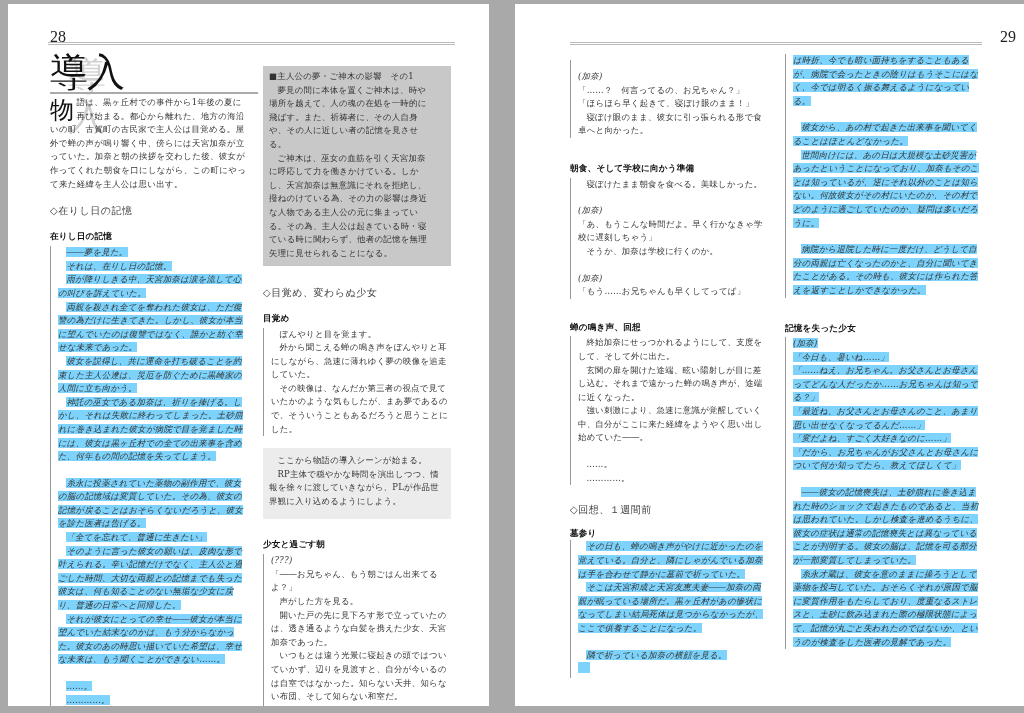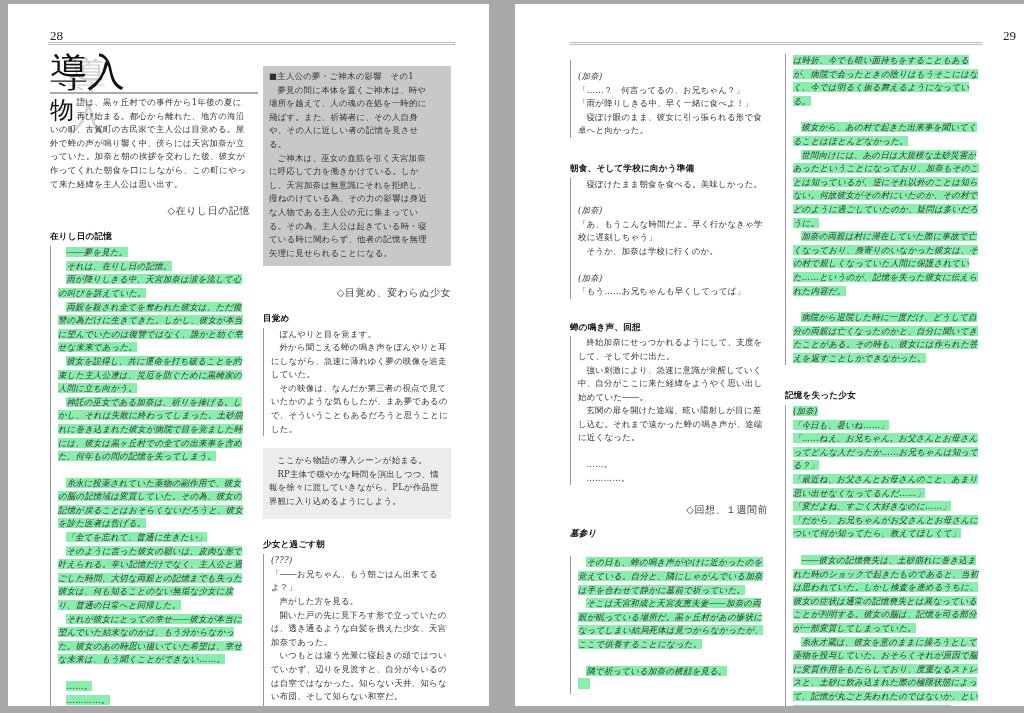--- a/index.html
+++ b/index.html
@@ -16,21 +16,21 @@
       background: #ffffff;
       height: 702px;
       overflow: hidden;
     }
     .page-left { left: 8px; width: 481px; }
     .page-right { left: 515px; width: 543px; }
 
     .page-num {
       position: absolute;
       top: 24px;
-      font-size: 13px;
+      font-size: 16px;
       color: #222;
       font-family: "Liberation Serif", serif;
     }
     .page-left .page-num { left: 42px; }
     .page-right .page-num { right: 42px; }
     .header-rule {
       position: absolute;
       top: 38px;
       height: 3px;
       border-top: 1px solid #bbb;
@@ -85,37 +85,37 @@
     }
     .dropcap {
       float: left;
       font-size: 24px;
       line-height: 24px;
       margin-right: 2px;
       margin-top: 2px;
       color: #111;
     }
     .scene-title {
-      text-align: right;
+      text-align: left;
       font-size: 10px;
       color: #444;
       letter-spacing: 0.5px;
     }
     .section-head {
       font-family: "DejaVu Sans", sans-serif;
       font-weight: bold;
       font-size: 8.6px;
       color: #111;
       letter-spacing: 0.2px;
     }
     .barred {
       border-left: 1.5px solid #999;
       padding-left: 7px;
     }
-    .hl { background: #86efac; }
+    .hl { background: #7dd3fc; }
     .italic { font-style: italic; }
     .indent { text-indent: 1em; }
     .p { display: block; }
     .gap { height: 13px; }
 
     .gray-box {
       background: #c8c8c8;
       padding: 4px 18px 6px 6px;
     }
     .light-box {
@@ -214,65 +214,64 @@
 </div>
 
 <div class="page page-right">
   <div class="page-num">29</div>
   <div class="header-rule"></div>
 
   <div class="col" style="left:55px; top:56px; width:198px;">
     <div class="barred" style="padding-top:10px;">
       <div class="italic">(加奈)</div>
       <div>「……？　何言ってるの、お兄ちゃん？」</div>
-      <div>「雨が降りしきる中、早く一緒に食べよ！」</div>
+      <div>「ほらほら早く起きて、寝ぼけ眼のまま！」</div>
       <div class="indent">寝ぼけ眼のまま、彼女に引っ張られる形で食卓へと向かった。</div>
     </div>
 
     <div class="section-head" style="margin-top:24px; margin-bottom:2px;">朝食、そして学校に向かう準備</div>
     <div class="barred">
       <div class="indent">寝ぼけたまま朝食を食べる。美味しかった。</div>
       <div class="gap"></div>
       <div class="italic">(加奈)</div>
       <div>「あ、もうこんな時間だよ。早く行かなきゃ学校に遅刻しちゃう」</div>
       <div class="indent">そうか、加奈は学校に行くのか。</div>
       <div class="gap"></div>
       <div class="italic">(加奈)</div>
       <div>「もう……お兄ちゃんも早くしてってば」</div>
     </div>
 
     <div class="section-head" style="margin-top:22px; margin-bottom:2px;">蝉の鳴き声、回想</div>
     <div class="barred">
       <div class="indent">終始加奈にせっつかれるようにして、支度をして、そして外に出た。</div>
+      <div class="indent">玄関の扉を開けた途端、眩い陽射しが目に差し込む。それまで遠かった蝉の鳴き声が、途端に近くなった。</div>
       <div class="indent">強い刺激により、急速に意識が覚醒していく中、自分がここに来た経緯をようやく思い出し始めていた――。</div>
-      <div class="indent">玄関の扉を開けた途端、眩い陽射しが目に差し込む。それまで遠かった蝉の鳴き声が、途端に近くなった。</div>
       <div class="gap"></div>
       <div class="indent">……。</div>
       <div class="indent">…………。</div>
     </div>
 
     <div class="scene-title" style="margin-top:18px; margin-bottom:10px;">◇回想、１週間前</div>
-    <div class="section-head" style="margin-bottom:16px;font-style:italic;">墓参り</div>
+    <div class="section-head" style="margin-bottom:0;">墓参り</div>
     <div class="barred italic">
       <span class="p indent"><span class="hl">その日も、蝉の鳴き声がやけに近かったのを覚えている。自分と、隣にしゃがんでいる加奈は手を合わせて静かに墓前で祈っていた。</span></span>
       <span class="p indent"><span class="hl">そこは天宮和成と天宮友恵夫妻――加奈の両親が眠っている場所だ。黒ヶ丘村があの惨状になってしまい結局死体は見つからなかったが、ここで供養することになった。</span></span>
       <div class="gap"></div>
       <span class="p indent"><span class="hl">隣で祈っている加奈の横顔を見る。</span></span>
       <span class="p"><span class="hl" style="display:inline-block;width:12px;height:11px;"></span></span>
 
     </div>
   </div>
 
   <div class="col" style="left:270px; top:50px; width:198px;">
     <div class="barred italic">
       <span class="p"><span class="hl">は時折、今でも暗い面持ちをすることもあるが、病院で会ったときの陰りはもうそこにはなく、今では明るく振る舞えるようになっている。</span></span>
       <div class="gap"></div>
       <span class="p indent"><span class="hl">彼女から、あの村で起きた出来事を聞いてくることはほとんどなかった。</span></span>
       <span class="p indent"><span class="hl">世間向けには、あの日は大規模な土砂災害があったということになっており、加奈もそのことは知っているが、逆にそれ以外のことは知らない。何故彼女がその村にいたのか、その村でどのように過ごしていたのか、疑問は多いだろうに。</span></span>
-      <span class="p indent"><span class="hl">加奈の両親は村に滞在していた際に事故で亡くなっており、身寄りのいなかった彼女は、その村で親しくなっていた人間に保護されていた……というのが、記憶を失った彼女に伝えられた内容だ。</span></span>
       <div class="gap"></div>
       <span class="p indent"><span class="hl">病院から退院した時に一度だけ、どうして自分の両親は亡くなったのかと、自分に聞いてきたことがある。その時も、彼女には作られた答えを返すことしかできなかった。</span></span>
     </div>
 
     <div class="section-head" style="margin-top:24px; margin-bottom:2px;">記憶を失った少女</div>
     <div class="barred italic">
       <span class="p"><span class="hl">(加奈)</span></span>
       <span class="p"><span class="hl">「今日も、暑いね……」</span></span>
       <span class="p"><span class="hl">「……ねえ、お兄ちゃん。お父さんとお母さんってどんな人だったか……お兄ちゃんは知ってる？」</span></span>
       <span class="p"><span class="hl">「最近ね、お父さんとお母さんのこと、あまり思い出せなくなってるんだ……」</span></span>

